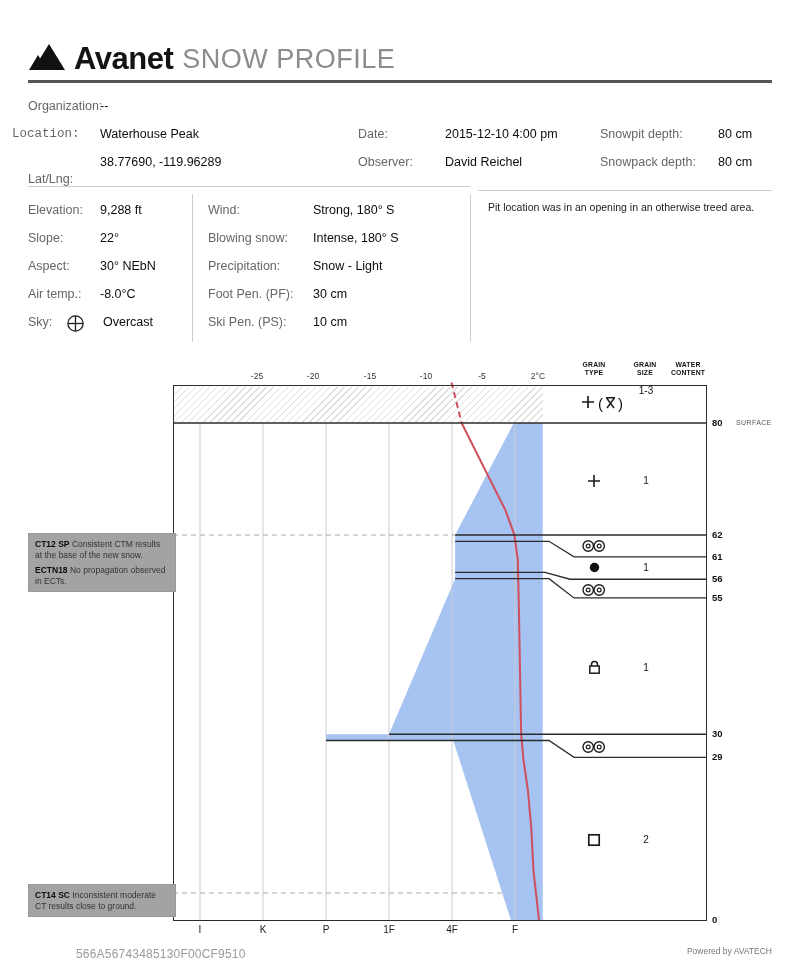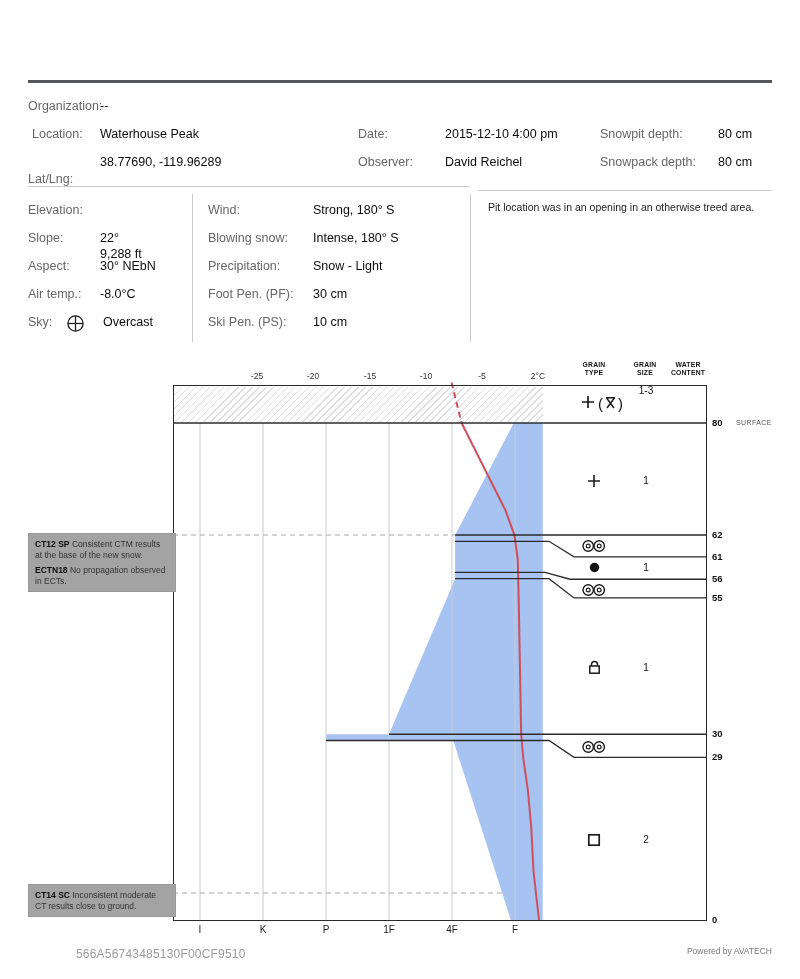--- a/index.html
+++ b/index.html
@@ -24,46 +24,56 @@
          background:repeating-linear-gradient(135deg,#dedede 0 1px,transparent 1px 5px);}
   svg.overlay{position:absolute;left:0;top:0;z-index:1;}
   .z2{z-index:2;}
   .icon-stroke{stroke:#1d1d1d;fill:none;}
 </style>
 </head>
 <body>
 
 <div class="page">
 
+  <div class="abs" style="left:28px;top:40px;width:744px;height:38px;display:flex;align-items:center;">
+    <span style="display:inline-block;margin-right:8px;">
+      <svg width="38" height="30" viewBox="0 0 38 30">
+        <polygon points="21,2 37,28 5,28" fill="#111"></polygon>
+        <polygon points="10,13 19,28 1,28" fill="#111"></polygon>
+      </svg>
+    </span>
+    <span style="font-size:31px;font-weight:800;color:#141414;letter-spacing:-0.5px;">Avanet</span>
+    <span style="font-size:27px;font-weight:300;color:#8c8c8c;margin-left:9px;letter-spacing:0.5px;">SNOW PROFILE</span>
+  </div>
   <div class="abs" style="left:28px;top:80px;width:744px;height:2.5px;background:#55565a;"></div>
 
   <span class="abs lbl" style="left:28px;top:99px;">Organization:</span>
   <span class="abs val" style="left:100px;top:99px;">--</span>
 
-  <span class="abs lbl" style="left:32px;top:127px;">Location:</span>
+  <span class="abs lbl" style="left:12px;top:127px;font-family:Liberation Mono, monospace;">Location:</span>
   <span class="abs val" style="left:100px;top:127px;">Waterhouse Peak</span>
   <span class="abs lbl" style="left:358px;top:127px;">Date:</span>
   <span class="abs val" style="left:445px;top:127px;">2015-12-10 4:00 pm</span>
   <span class="abs lbl" style="left:600px;top:127px;">Snowpit depth:</span>
   <span class="abs val" style="left:718px;top:127px;">80 cm</span>
 
   <span class="abs lbl" style="left:28px;top:172px;">Lat/Lng:</span>
   <span class="abs val" style="left:100px;top:155px;">38.77690, -119.96289</span>
   <span class="abs lbl" style="left:358px;top:155px;">Observer:</span>
   <span class="abs val" style="left:445px;top:155px;">David Reichel</span>
   <span class="abs lbl" style="left:600px;top:155px;">Snowpack depth:</span>
   <span class="abs val" style="left:718px;top:155px;">80 cm</span>
 
   <div class="sep" style="left:28px;top:186px;width:442px;height:1px;"></div>
   <div class="sep" style="left:478px;top:190px;width:294px;height:1px;"></div>
   <div class="sep" style="left:192px;top:194px;width:1px;height:148px;"></div>
   <div class="sep" style="left:470px;top:194px;width:1px;height:148px;"></div>
 
   <span class="abs lbl" style="left:28px;top:203px;">Elevation:</span>
-  <span class="abs val" style="left:100px;top:203px;margin-top:44px;">9,288 ft</span>
+  <span class="abs val" style="left:100px;top:203px;">9,288 ft</span>
   <span class="abs lbl" style="left:28px;top:231px;">Slope:</span>
   <span class="abs val" style="left:100px;top:231px;">22°</span>
   <span class="abs lbl" style="left:28px;top:259px;">Aspect:</span>
   <span class="abs val" style="left:100px;top:259px;">30° NEbN</span>
   <span class="abs lbl" style="left:28px;top:287px;">Air temp.:</span>
   <span class="abs val" style="left:100px;top:287px;">-8.0°C</span>
   <span class="abs lbl" style="left:28px;top:315px;">Sky:</span>
   <span class="abs" style="left:66px;top:314px;">
     <svg width="19" height="19" viewBox="0 0 19 19">
       <circle cx="9.5" cy="9.5" r="7.6" class="icon-stroke" stroke-width="1.3"></circle>

